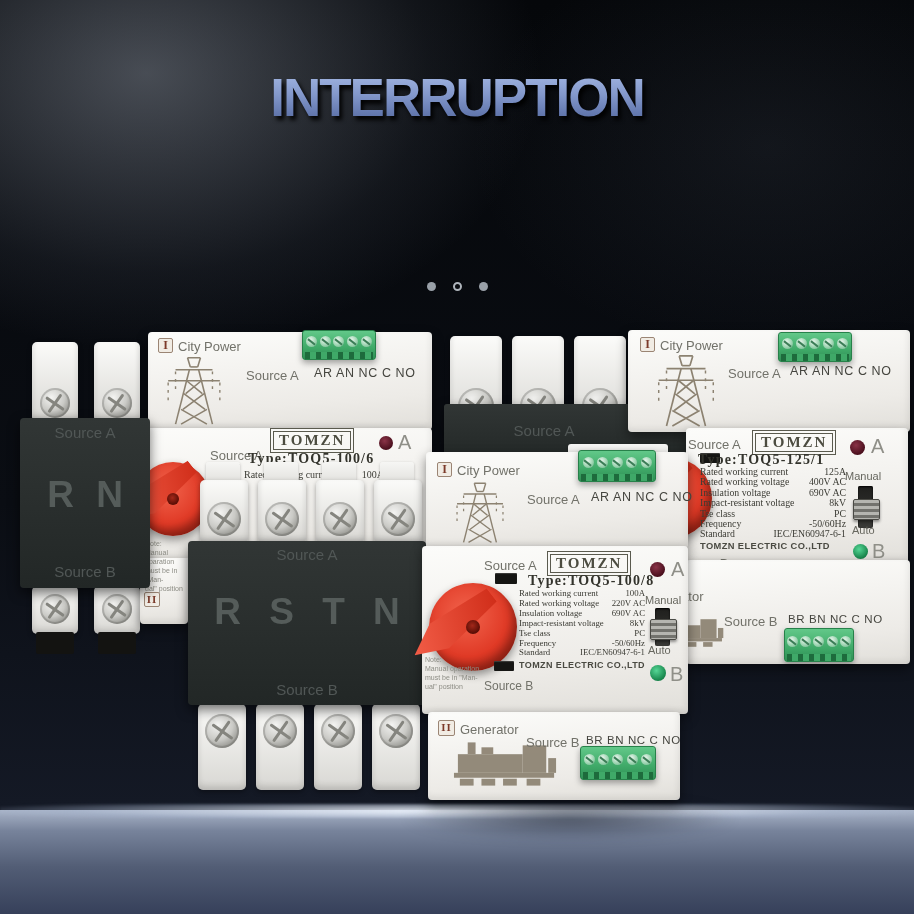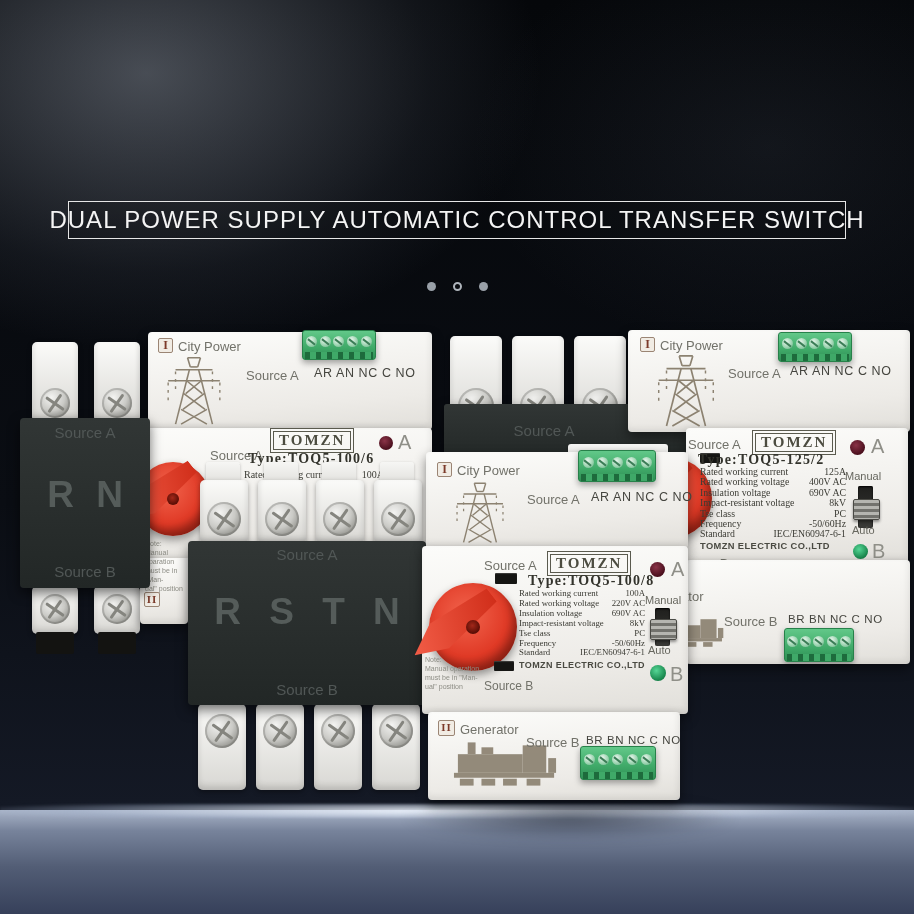--- a/index.html
+++ b/index.html
@@ -119,23 +119,21 @@
   </symbol>
 </svg>
 
 <div class="stage">
   <div class="bg"></div>
   <div class="floor"></div>
   <div class="floor-glow"></div>
   <div class="floor-shadow"></div>
 
   <div class="headline">
-  </div>
-  <div class="subtitle-box">
-    <span>DUAL POWER SUPPLY AUTOMATIC CONTROL TRANSFER SWITCH</span>
+    <div class="h1">INTERRUPTION</div>
   </div>
   <div class="dots">
     <span class="dot"></span>
     <span class="dot hollow"></span>
     <span class="dot"></span>
   </div>
 
   <div class="device" style="z-index:2">
     <div class="post" style="left:32px;top:342px;width:46px;height:80px">
       <div class="screw" style="left:8px;top:46px;width:30px;height:30px"></div>
@@ -232,21 +230,21 @@
       </svg>
     <div class="lbl" style="left:728px;top:366px">Source A</div>
     <div class="term-lbl" style="left:790px;top:364px">AR AN NC C NO</div>
 
     <div class="panel" style="left:686px;top:428px;width:222px;height:136px"></div>
     <div class="hbase" style="left:632px;top:458px;width:80px;height:80px"></div>
     <div class="hlever" style="left:606px;top:458px;width:86px;height:30px;transform:rotate(-38deg);transform-origin:80% 50%"></div>
     <div class="lbl" style="left:688px;top:437px">Source A</div>
     <div class="ind" style="left:700px;top:453px;width:20px;height:10px"></div>
     <div class="logo" style="left:752px;top:430px">TOMZN</div>
-    <div class="type" style="left:698px;top:452px">Type:TOQ5-125/2</div>
+    <div class="type" style="left:698px;top:452px">Type:TOQ5-125/1</div>
     <div class="specs" style="left:700px;top:467px;width:146px;font-size:9.8px;line-height:10.4px">
       <div class="spec-row">
           <span>Rated working current</span>
           <span>125A</span>
         </div>
       <div class="spec-row">
           <span>Rated working voltage</span>
           <span>400V AC</span>
         </div>
       <div class="spec-row">

